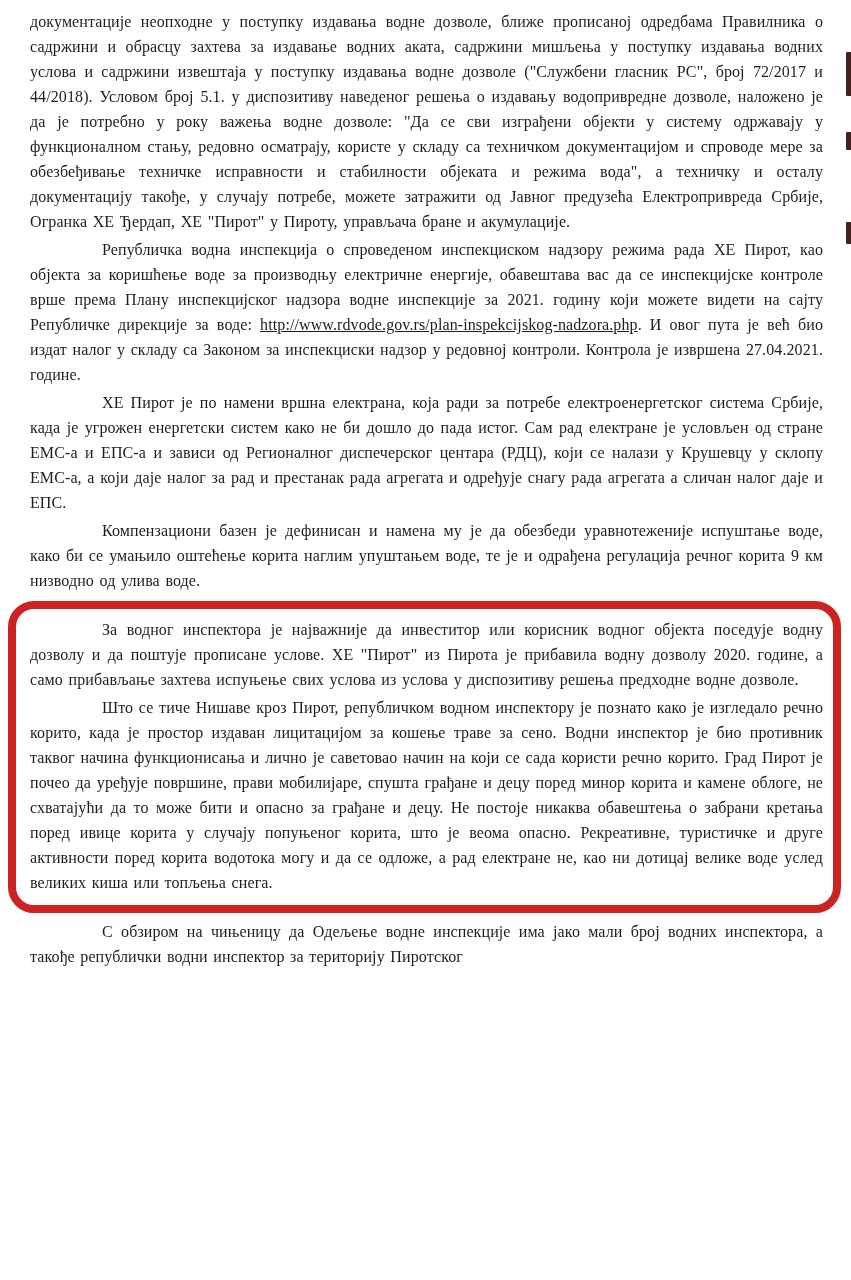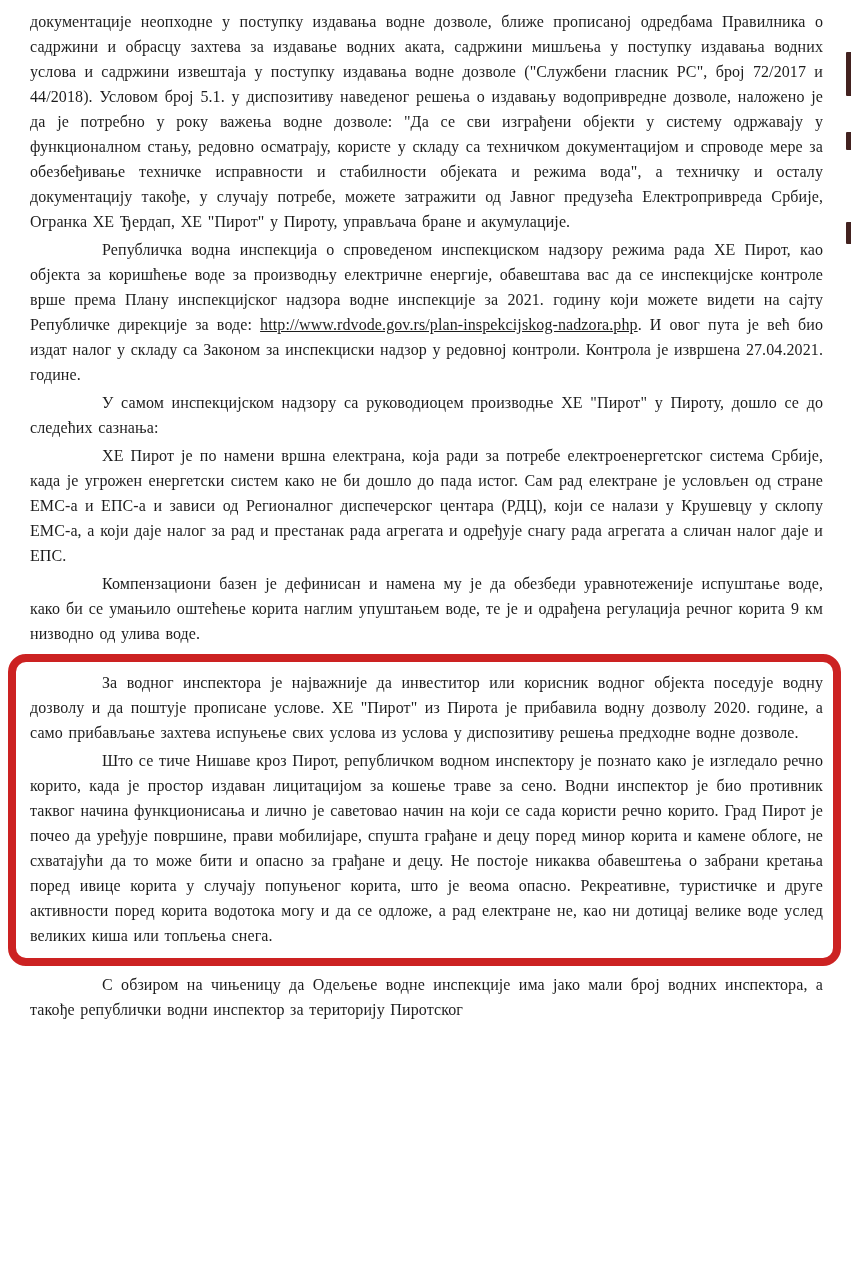--- a/index.html
+++ b/index.html
@@ -31,21 +31,21 @@
     text-indent: 0;
   }
   .doc-link {
     text-decoration: underline;
     color: #1d1d1d;
     cursor: pointer;
   }
   .highlight-box {
     margin: 8px -18px 6px -22px;
     border: 8px solid #cc2222;
-    border-radius: 18px;
+    border-radius: 26px;
     padding: 8px 10px 10px 14px;
   }
   .highlight-box p.doc:last-child {
     margin-bottom: 0;
   }
   .scan-mark {
     position: absolute;
     right: 0;
     width: 5px;
     background: #432220;
@@ -57,21 +57,20 @@
 </style>
 </head>
 <body>
 
 <div class="page">
 
   <p class="doc no-indent">документације неопходне у поступку издавања водне дозволе, ближе прописаној одредбама Правилника о садржини и обрасцу захтева за издавање водних аката, садржини мишљења у поступку издавања водних услова и садржини извештаја у поступку издавања водне дозволе ("Службени гласник РС", број 72/2017 и 44/2018). Условом број 5.1. у диспозитиву наведеног решења о издавању водопривредне дозволе, наложено је да је потребно у року важења водне дозволе: "Да се сви изграђени објекти у систему одржавају у функционалном стању, редовно осматрају, користе у складу са техничком документацијом и спроводе мере за обезбеђивање техничке исправности и стабилности објеката и режима вода", а техничку и осталу документацију такође, у случају потребе, можете затражити од Јавног предузећа Електропривреда Србије, Огранка ХЕ Ђердап, ХЕ "Пирот" у Пироту, управљача бране и акумулације.</p>
 
   <p class="doc"><span>Републичка водна инспекција о спроведеном инспекциском надзору режима рада ХЕ Пирот, као објекта за коришћење воде за производњу електричне енергије, обавештава вас да се инспекцијске контроле врше према Плану инспекцијског надзора водне инспекције за 2021. годину који можете видети на сајту Републичке дирекције за воде: </span><span class="doc-link">http://www.rdvode.gov.rs/plan-inspekcijskog-nadzora.php</span><span>. И овог пута је већ био издат налог у складу са Законом за инспекциски надзор у редовној контроли. Контрола је извршена 27.04.2021. године.</span></p>
 
-  <p class="doc">У самом инспекцијском надзору са руководиоцем производње ХЕ "Пирот" у Пироту, дошло се до следећих сазнања:</p>
 
   <p class="doc">ХЕ Пирот је по намени вршна електрана, која ради за потребе електроенергетског система Србије, када је угрожен енергетски систем како не би дошло до пада истог. Сам рад електране је условљен од стране ЕМС-а и ЕПС-а и зависи од Регионалног диспечерског центара (РДЦ), који се налази у Крушевцу у склопу ЕМС-а, а који даје налог за рад и престанак рада агрегата и одређује снагу рада агрегата а сличан налог даје и ЕПС.</p>
 
 
   <p class="doc">Компензациони базен је дефинисан и намена му је да обезбеди уравнотеженије испуштање воде, како би се умањило оштећење корита наглим упуштањем воде, те је и одрађена регулација речног корита 9 км низводно од улива воде.</p>
 
 
   <div class="highlight-box" style="border-color: rgb(204, 34, 34);">
     <p class="doc">За водног инспектора је најважније да инвеститор или корисник водног објекта поседује водну дозволу и да поштује прописане услове. ХЕ "Пирот" из Пирота је прибавила водну дозволу 2020. године, а само прибављање захтева испуњење свих услова из услова у диспозитиву решења предходне водне дозволе.</p>
     <p class="doc">Што се тиче Нишаве кроз Пирот, републичком водном инспектору је познато како је изгледало речно корито, када је простор издаван лицитацијом за кошење траве за сено. Водни инспектор је био противник таквог начина функционисања и лично је саветовао начин на који се сада користи речно корито. Град Пирот је почео да уређује површине, прави мобилијаре, спушта грађане и децу поред минор корита и камене облоге, не схватајући да то може бити и опасно за грађане и децу. Не постоје никаква обавештења о забрани кретања поред ивице корита у случају попуњеног корита, што је веома опасно. Рекреативне, туристичке и друге активности поред корита водотока могу и да се одложе, а рад електране не, као ни дотицај велике воде услед великих киша или топљења снега.</p>

